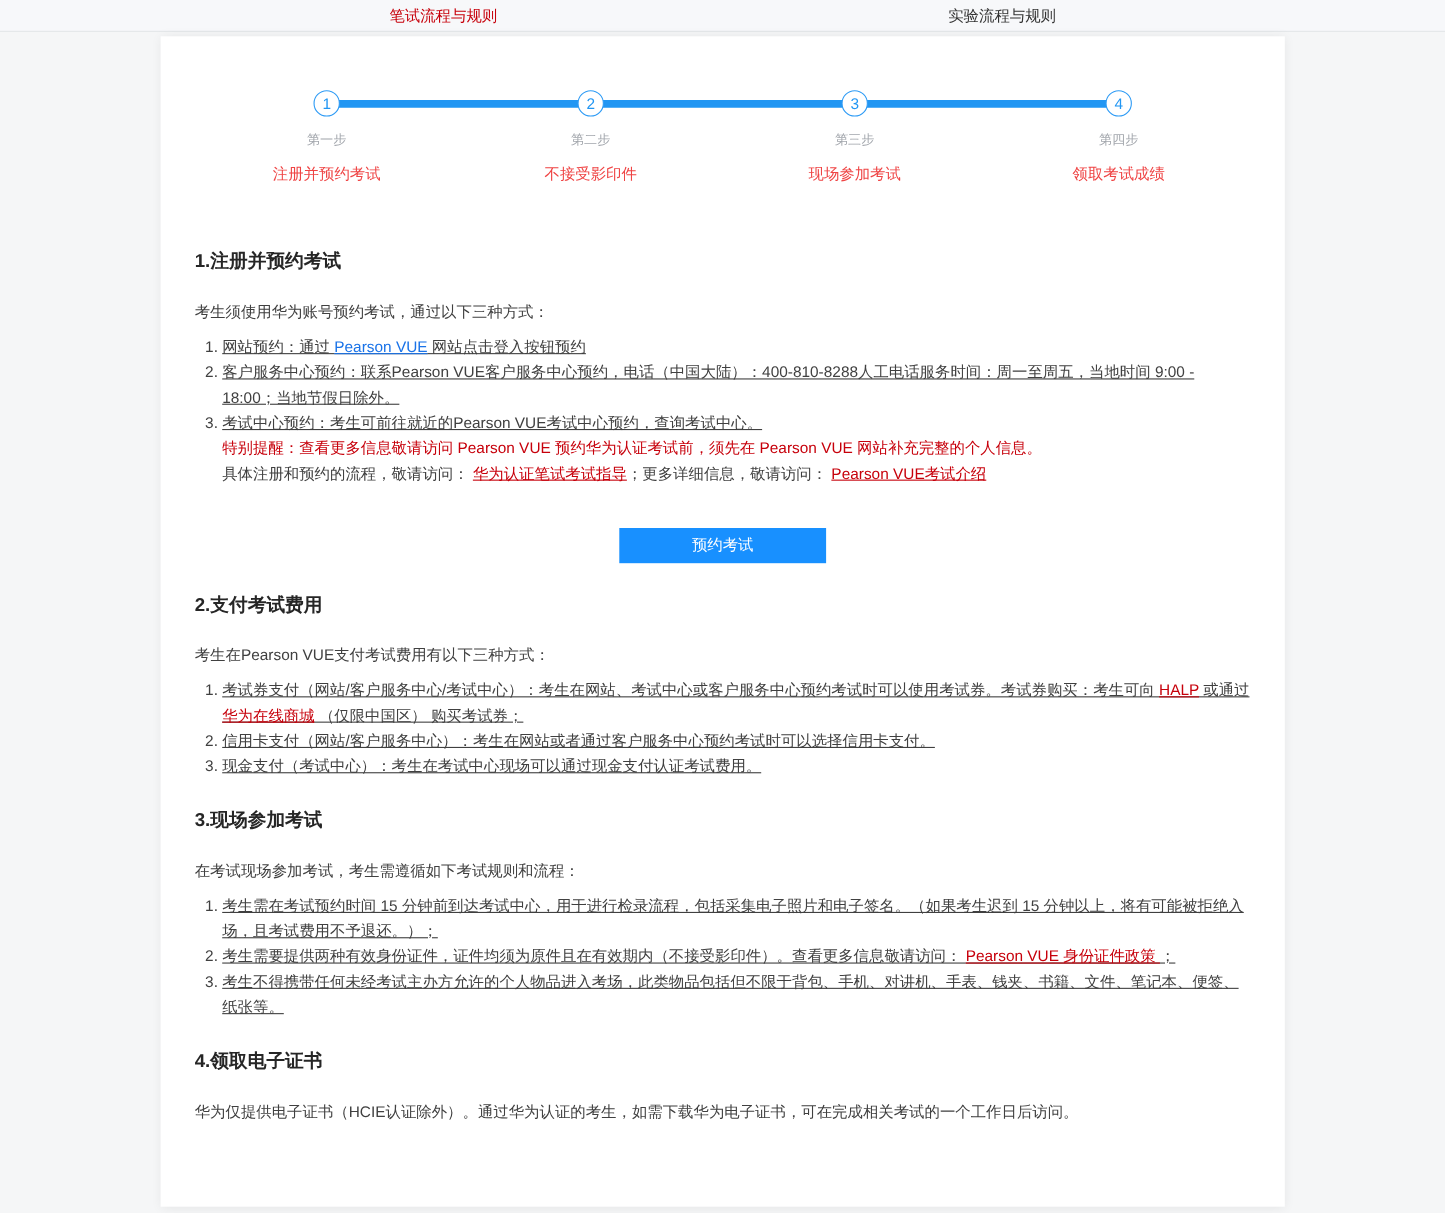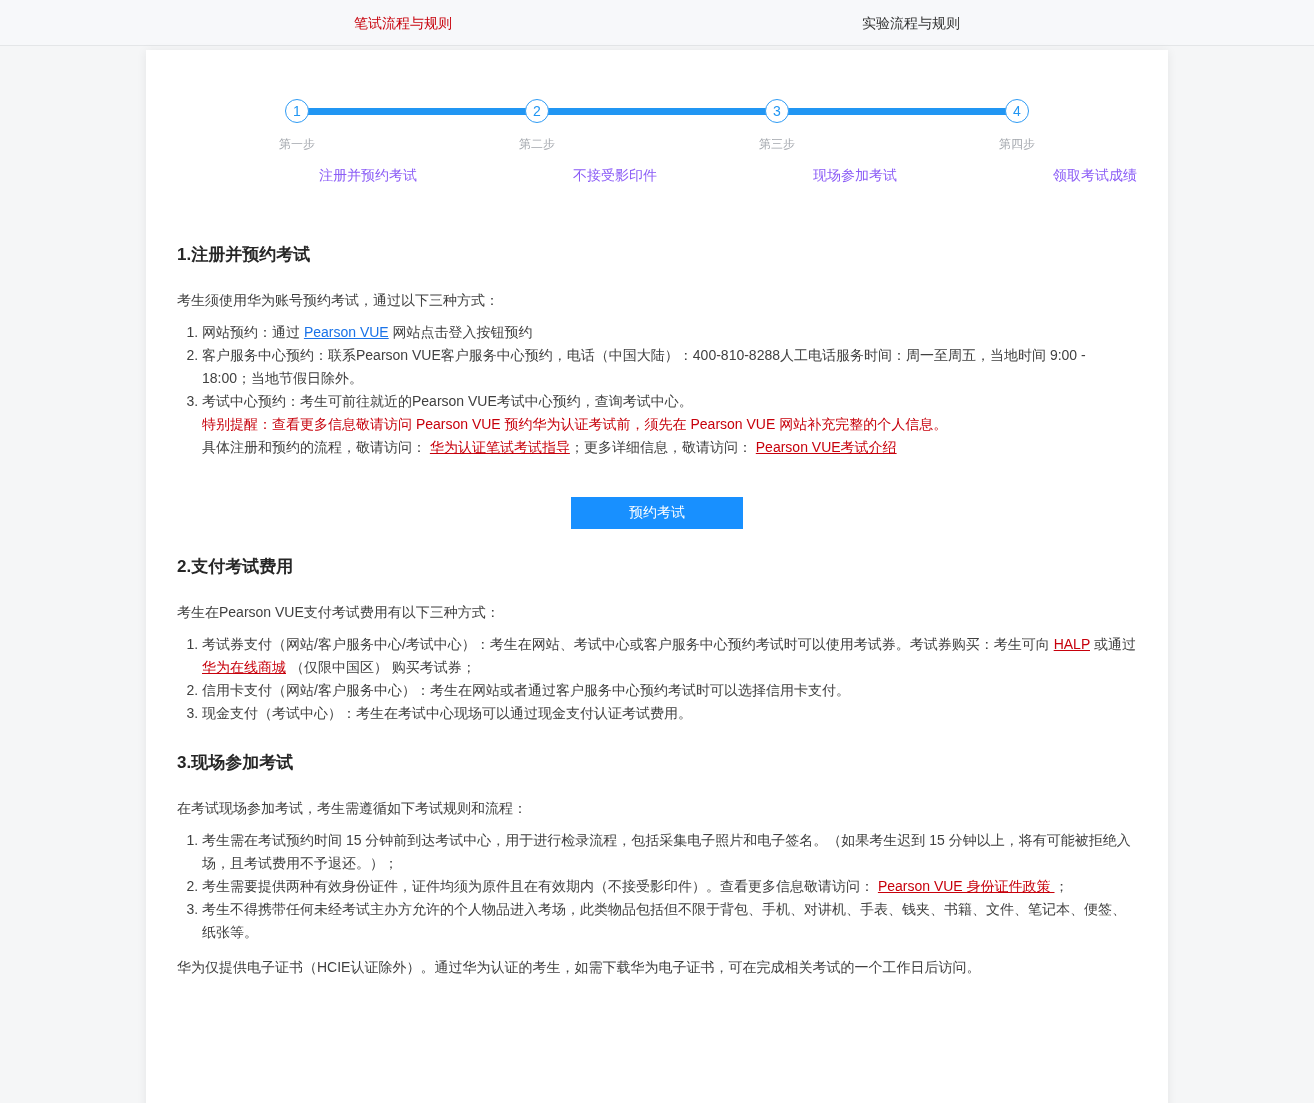--- a/index.html
+++ b/index.html
@@ -7,21 +7,21 @@
   body {
     width: 1314px;
     min-height: 1103px;
     background: #f5f6f7;
     font-family: "Liberation Sans", "DejaVu Sans", sans-serif;
     color: #404040;
   }
 
   
   .topbar {
-    height: 46px;
+    height: 29px;
     background: #f7f8fa;
     border-bottom: 1px solid #e4e6e8;
     display: flex;
     justify-content: center;
     align-items: center;
     gap: 410px;
     font-size: 14px;
   }
   .tab { cursor: pointer; color: #333; line-height: 28px; }
   .tab-active { color: #c7000b; }
@@ -65,57 +65,57 @@
     border-radius: 50%;
     background: #fff;
     border: 1px solid #2e9bf5;
     color: #2196f3;
     font-size: 14px;
     line-height: 22px;
     position: relative;
     z-index: 1;
   }
   .step-label { margin-top: 13px; font-size: 12px; color: #a3a7ad; }
-  .step-title { margin-top: 14px; font-size: 14px; color: #8b5cf6; text-align: right; }
+  .step-title { margin-top: 14px; font-size: 14px; color: #ef4444; }
 
   
   .section-heading {
     font-size: 17px;
     font-weight: bold;
     color: #262626;
     margin: 26px 0 23px;
   }
   .section-heading.first { margin-top: 58px; }
   .intro {
     font-size: 14px;
     line-height: 23px;
     margin: 12px 0 9px;
   }
   ol.rules {
     margin: 0;
     padding-left: 25px;
     font-size: 14px;
     line-height: 23px;
   }
-  ol.rules li { padding: 0; }
+  ol.rules li { padding: 0; text-decoration: underline; }
   .indent {
     margin-left: 25px;
     font-size: 14px;
     line-height: 23px;
   }
   .red-text { color: #c7000b; }
   a.red-link { color: #c7000b; text-decoration: underline; cursor: pointer; }
   a.blue-link { color: #1a73e8; text-decoration: underline; cursor: pointer; }
 
   .btn-row { text-align: center; margin-top: 38px; }
   .primary-btn {
     background: #1890ff;
     border: none;
     color: #fff;
-    width: 172px;
+    width: 188px;
     height: 32px;
     font-size: 14px;
     font-family: inherit;
     cursor: pointer;
   }
 </style>
 </head>
 <body>
 
 <div class="topbar">
@@ -175,15 +175,16 @@
   </ol>
 
   <div class="section-heading">3.现场参加考试</div>
   <p class="intro">在考试现场参加考试，考生需遵循如下考试规则和流程：</p>
   <ol class="rules">
     <li>考生需在考试预约时间 15 分钟前到达考试中心，用于进行检录流程，包括采集电子照片和电子签名。（如果考生迟到 15 分钟以上，将有可能被拒绝入场，且考试费用不予退还。）；</li>
     <li><span>考生需要提供两种有效身份证件，证件均须为原件且在有效期内（不接受影印件）。查看更多信息敬请访问： </span><a class="red-link">Pearson VUE 身份证件政策 </a><span>；</span></li>
     <li>考生不得携带任何未经考试主办方允许的个人物品进入考场，此类物品包括但不限于背包、手机、对讲机、手表、钱夹、书籍、文件、笔记本、便签、纸张等。</li>
   </ol>
 
+  <div class="section-heading">4.领取电子证书</div>
   <p class="intro">华为仅提供电子证书（HCIE认证除外）。通过华为认证的考生，如需下载华为电子证书，可在完成相关考试的一个工作日后访问。</p>
 
 </div>
 
 </body></html>

